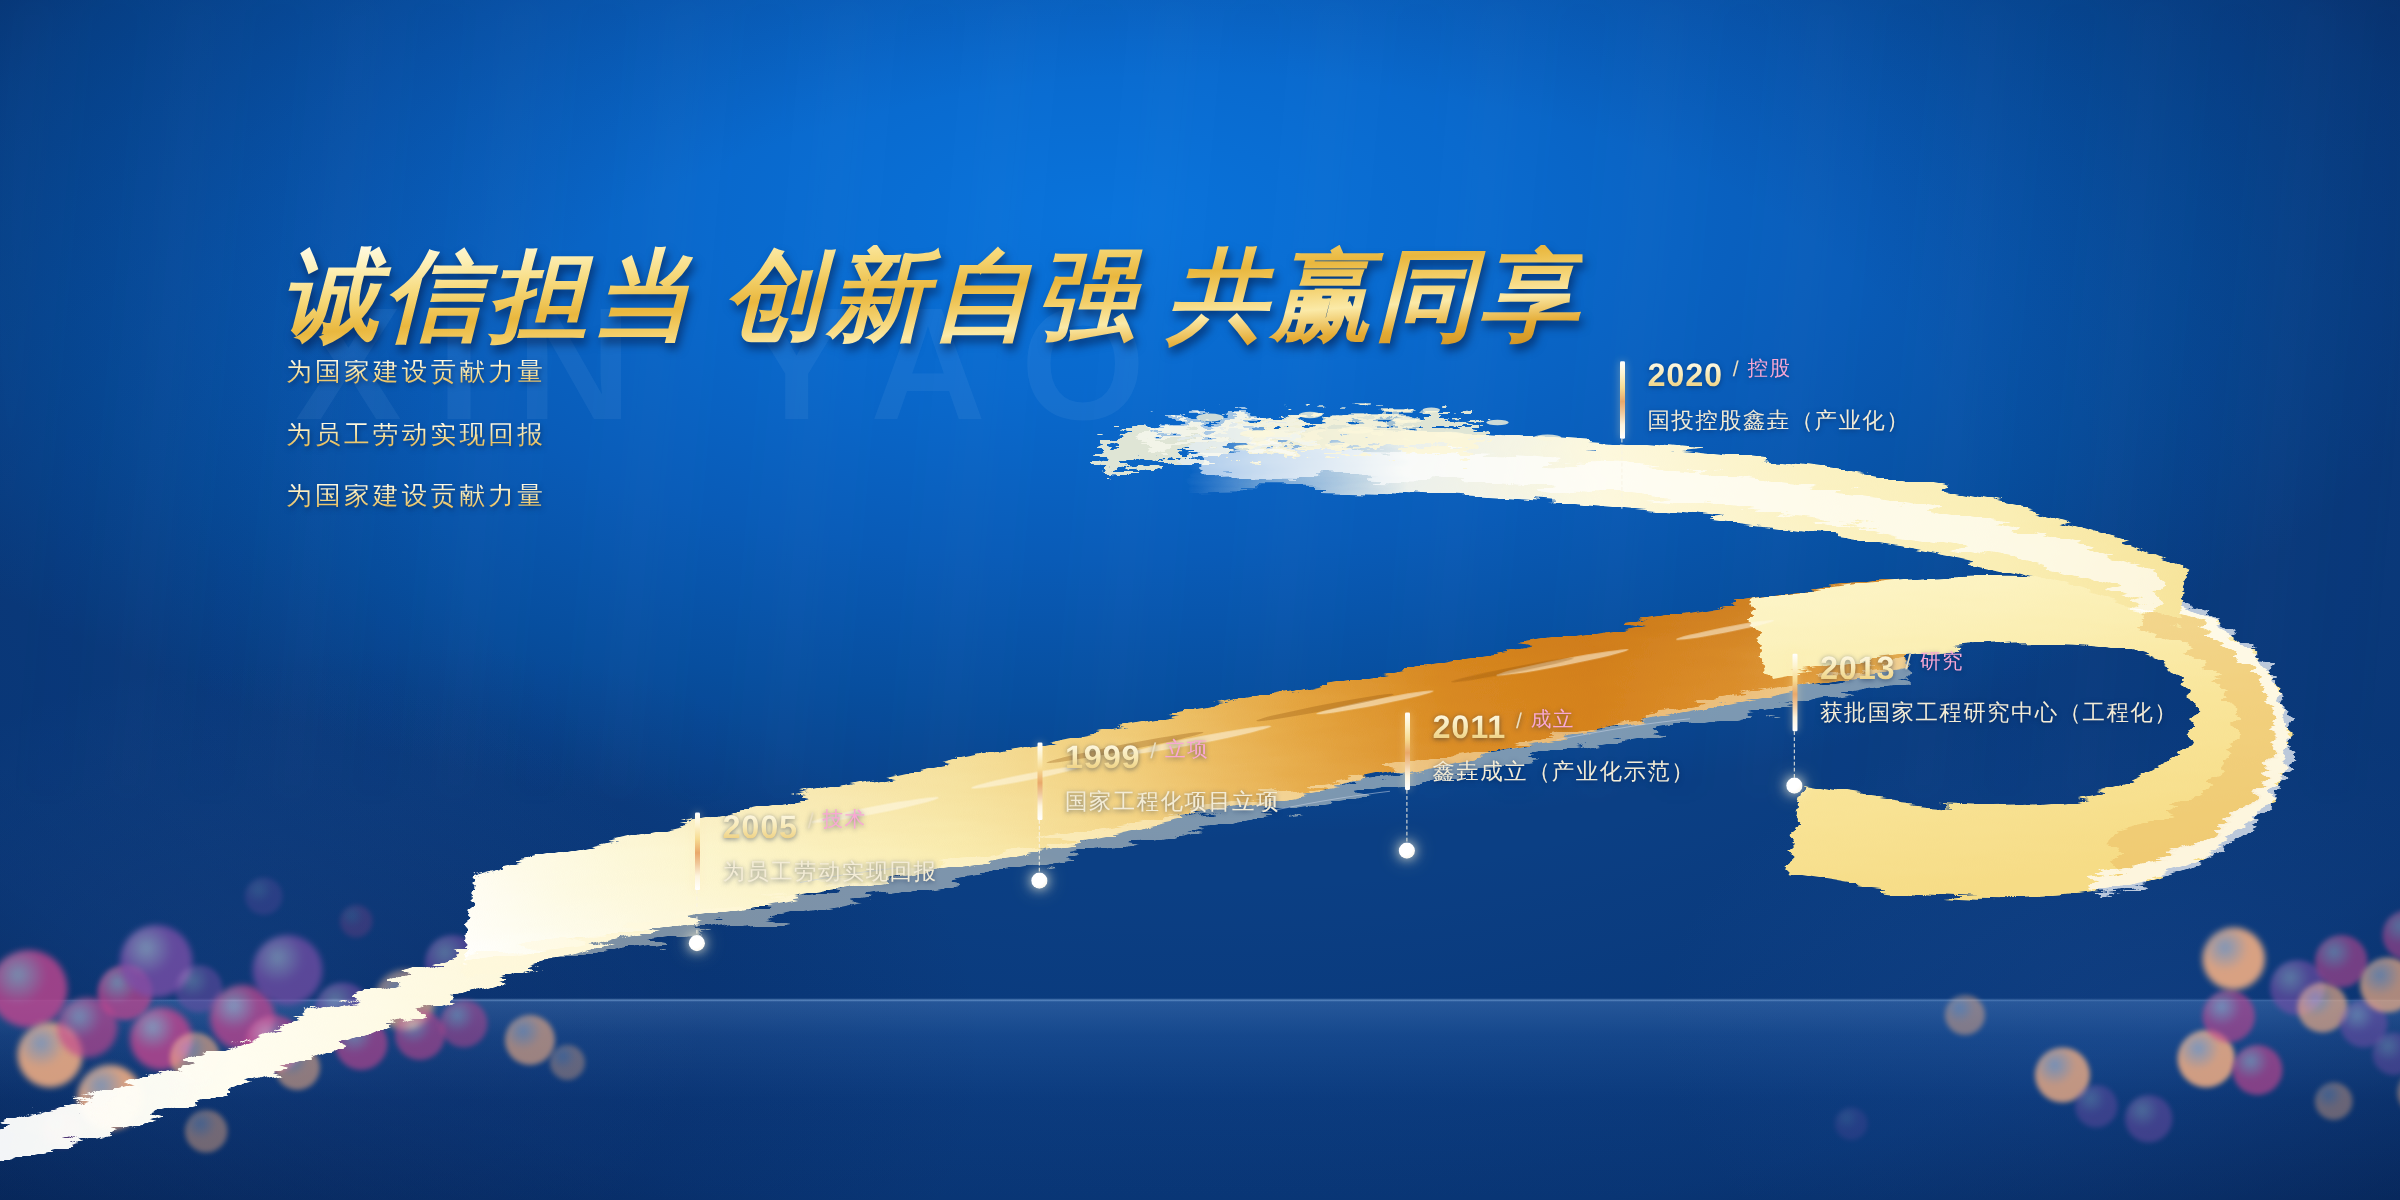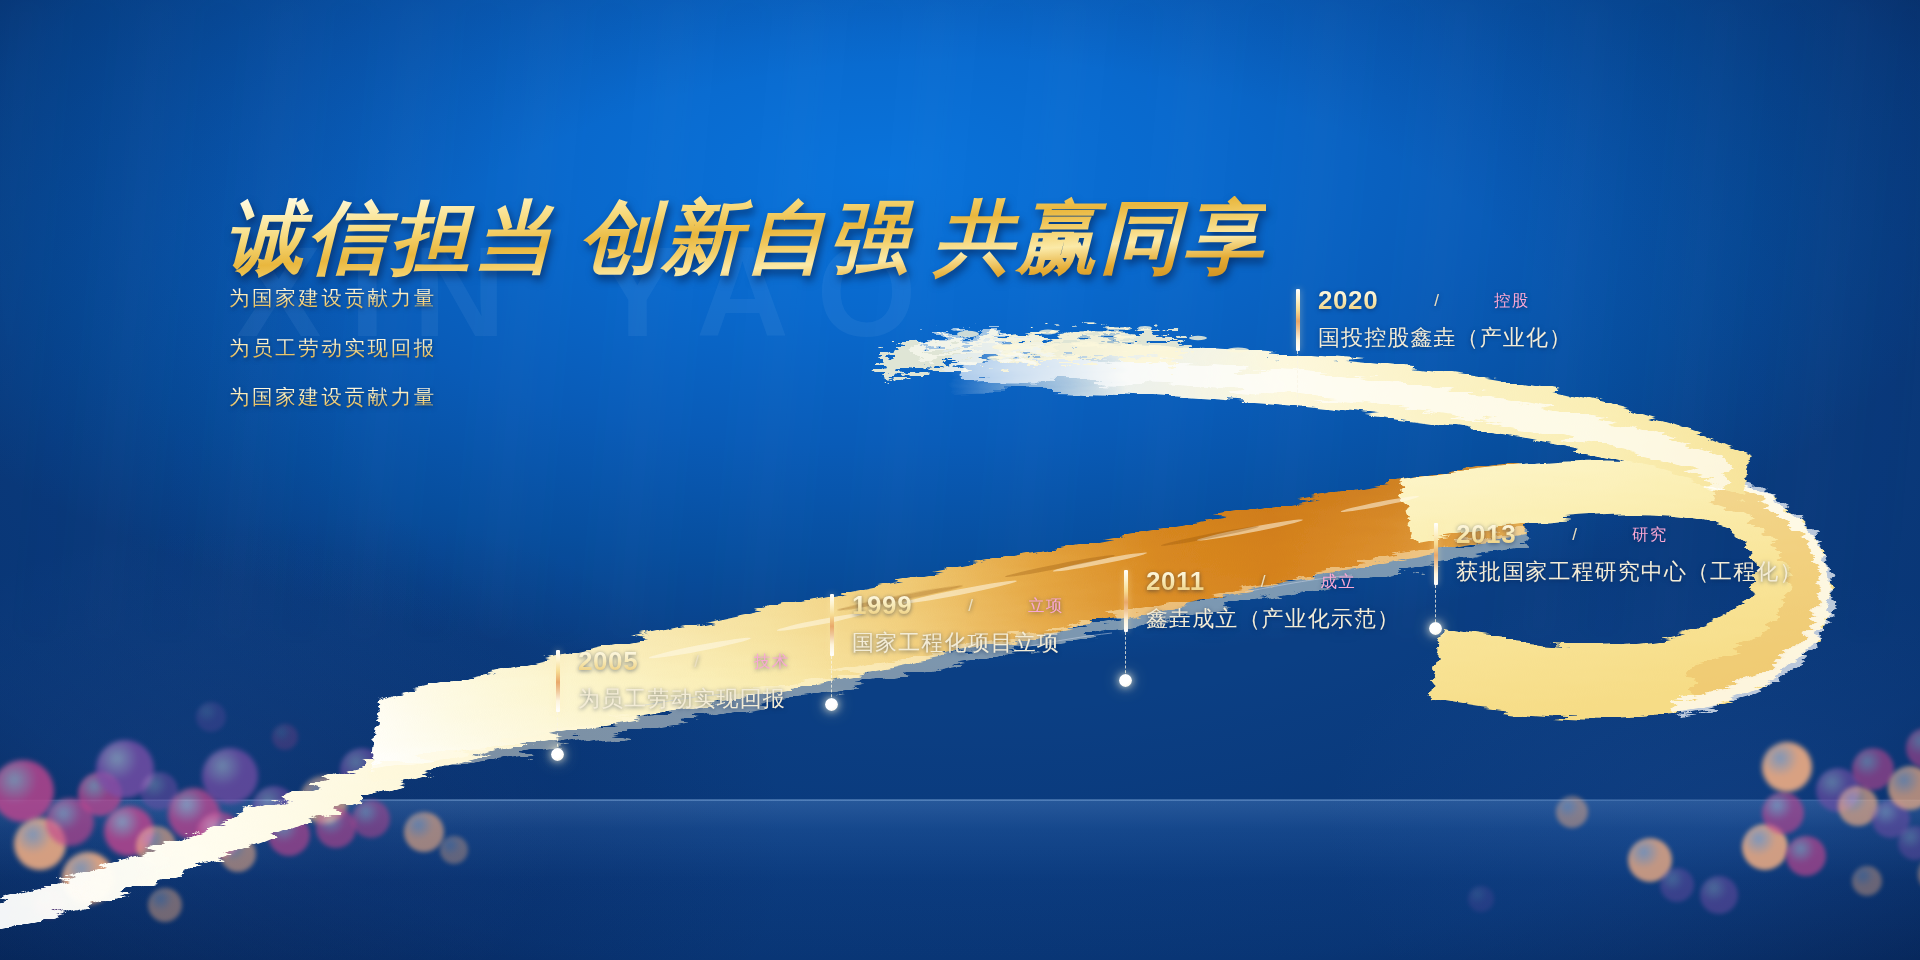--- a/index.html
+++ b/index.html
@@ -115,39 +115,39 @@
     position:absolute; left:0; top:2px;
     width:4px; height:62px; border-radius:1px;
     background:linear-gradient(180deg,
       #ffffff 0%, #fdf3cf 16%, #f7dc93 34%,
       #e9a86a 52%, #f0c89a 66%, #fdf4dd 82%, #ffffff 100%);
     box-shadow:0 0 7px rgba(255,235,180,0.45);
   }
   .marker .txt { position:absolute; left:22px; top:0; white-space:nowrap; }
   .marker .yearline {
     line-height:1; margin-bottom:14px;
-    display:flex; align-items:center;gap:48px;
+    display:flex; align-items:flex-start;
   }
   .marker .year {
     font-size:26px; font-weight:bold; letter-spacing:0.6px;
     background:linear-gradient(180deg,#fffdf2 0%,#f8e9b4 52%,#ecca74 100%);
     -webkit-background-clip:text; background-clip:text;
     -webkit-text-fill-color:transparent; color:transparent;
     filter:drop-shadow(0 1px 2px rgba(2,24,70,0.5));
   }
   .marker .slash {
     font-size:17px; color:#eadfc0; margin:0 7px 0 8px;
     filter:drop-shadow(0 1px 2px rgba(2,24,70,0.5));
   }
   .marker .cat {
     font-size:16.5px; letter-spacing:1.2px; color:#f9a8d4;
     filter:drop-shadow(0 1px 2px rgba(2,24,70,0.5));
   }
   .marker .desc {
-    font-size:22px; letter-spacing:1.1px; line-height:1;
+    font-size:18px; letter-spacing:1.1px; line-height:1;
     color:#f3ecd6;
     filter:drop-shadow(0 1px 2px rgba(2,24,70,0.55));
   }
   .leader {
     position:absolute; width:0; border-left:1px dashed rgba(248,244,228,0.78);
   }
   .dot {
     position:absolute; width:13px; height:13px; border-radius:50%;
     background:radial-gradient(circle at 34% 30%, #ffffff 0%, #ffffff 52%, #f6f0dc 100%);
     box-shadow:0 0 9px rgba(255,248,220,0.9), 0 0 18px rgba(255,235,170,0.45);

